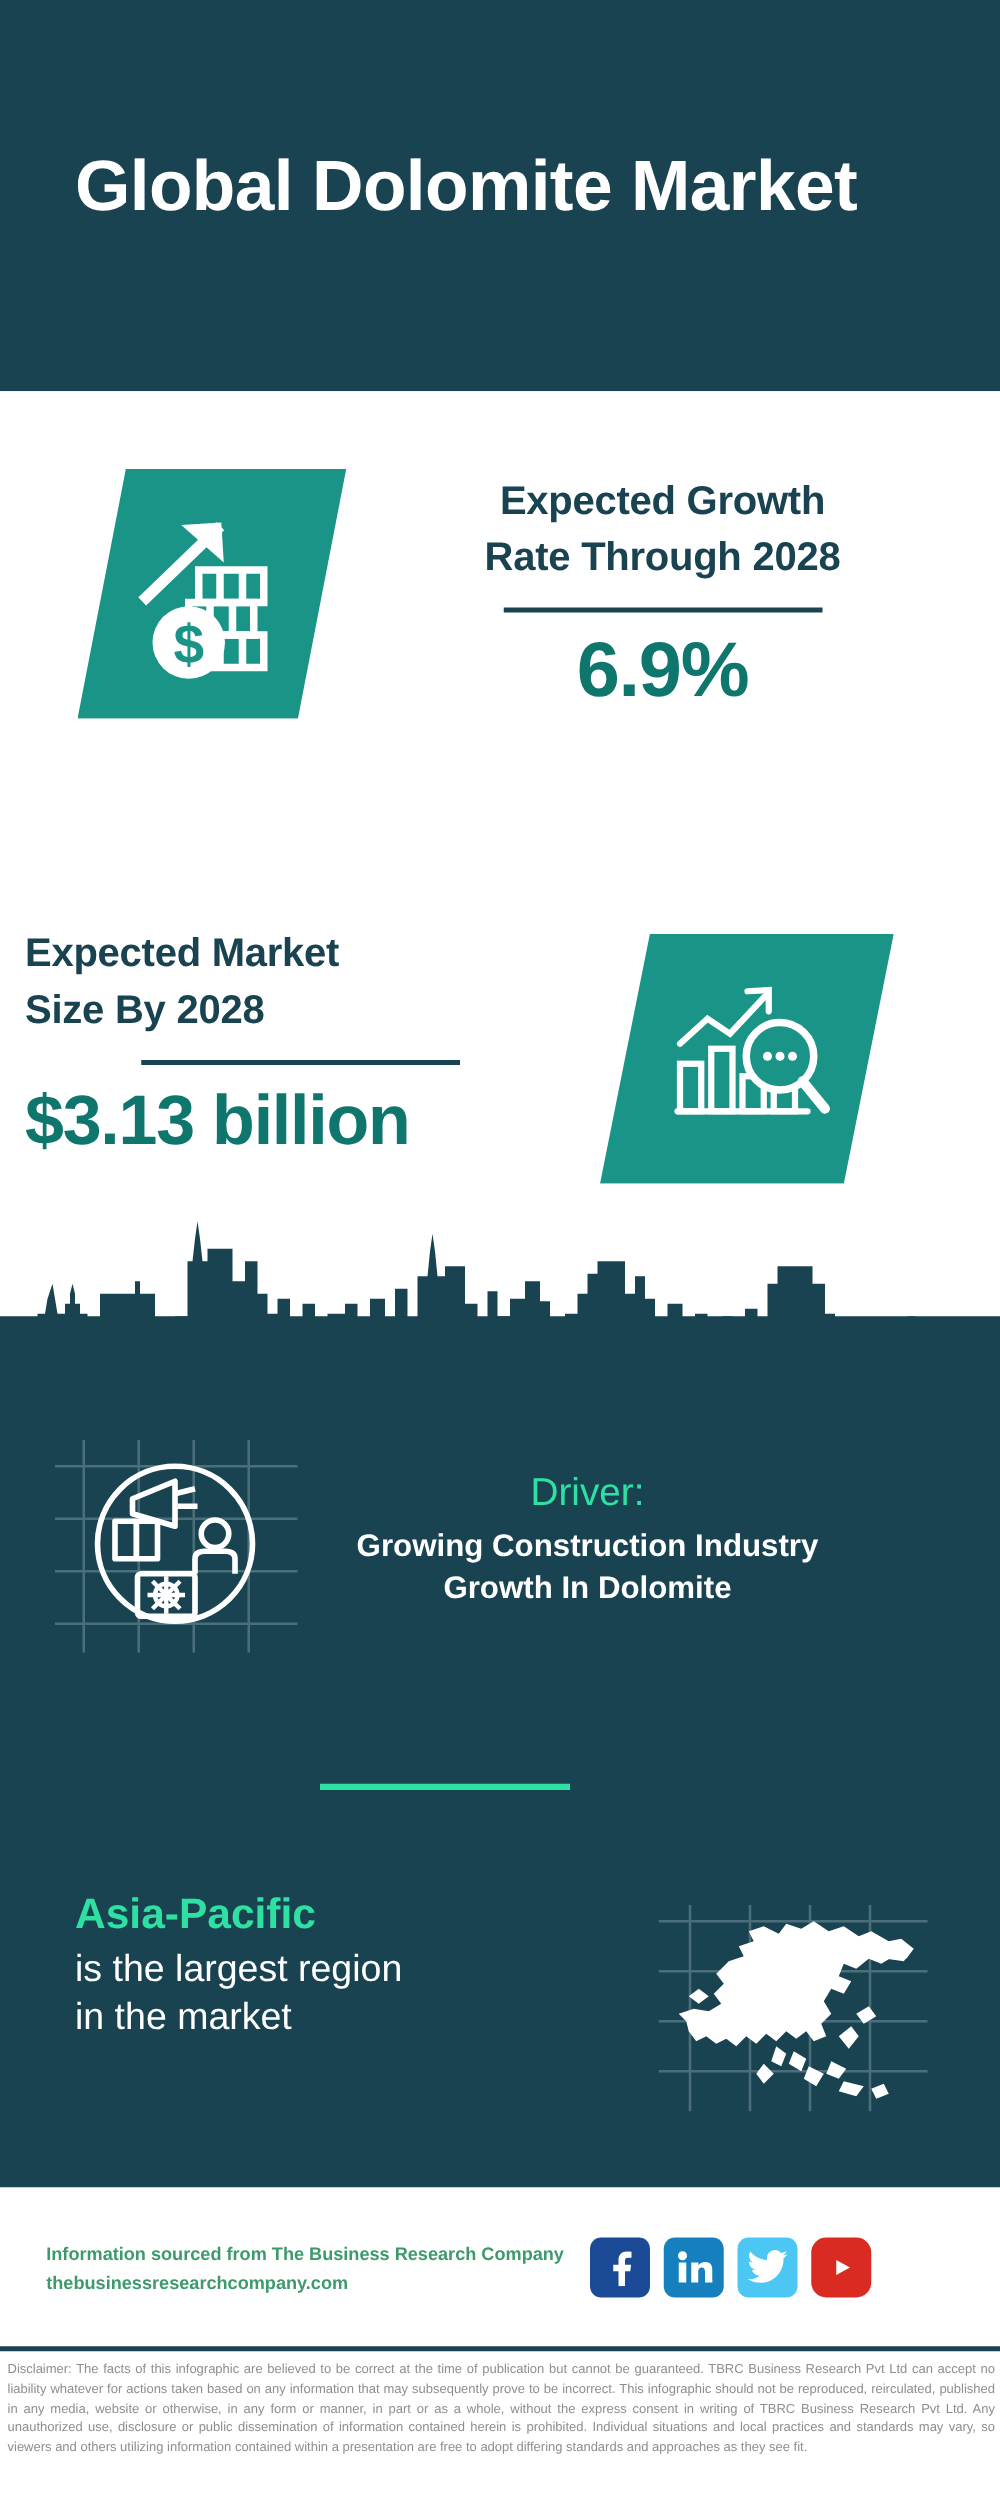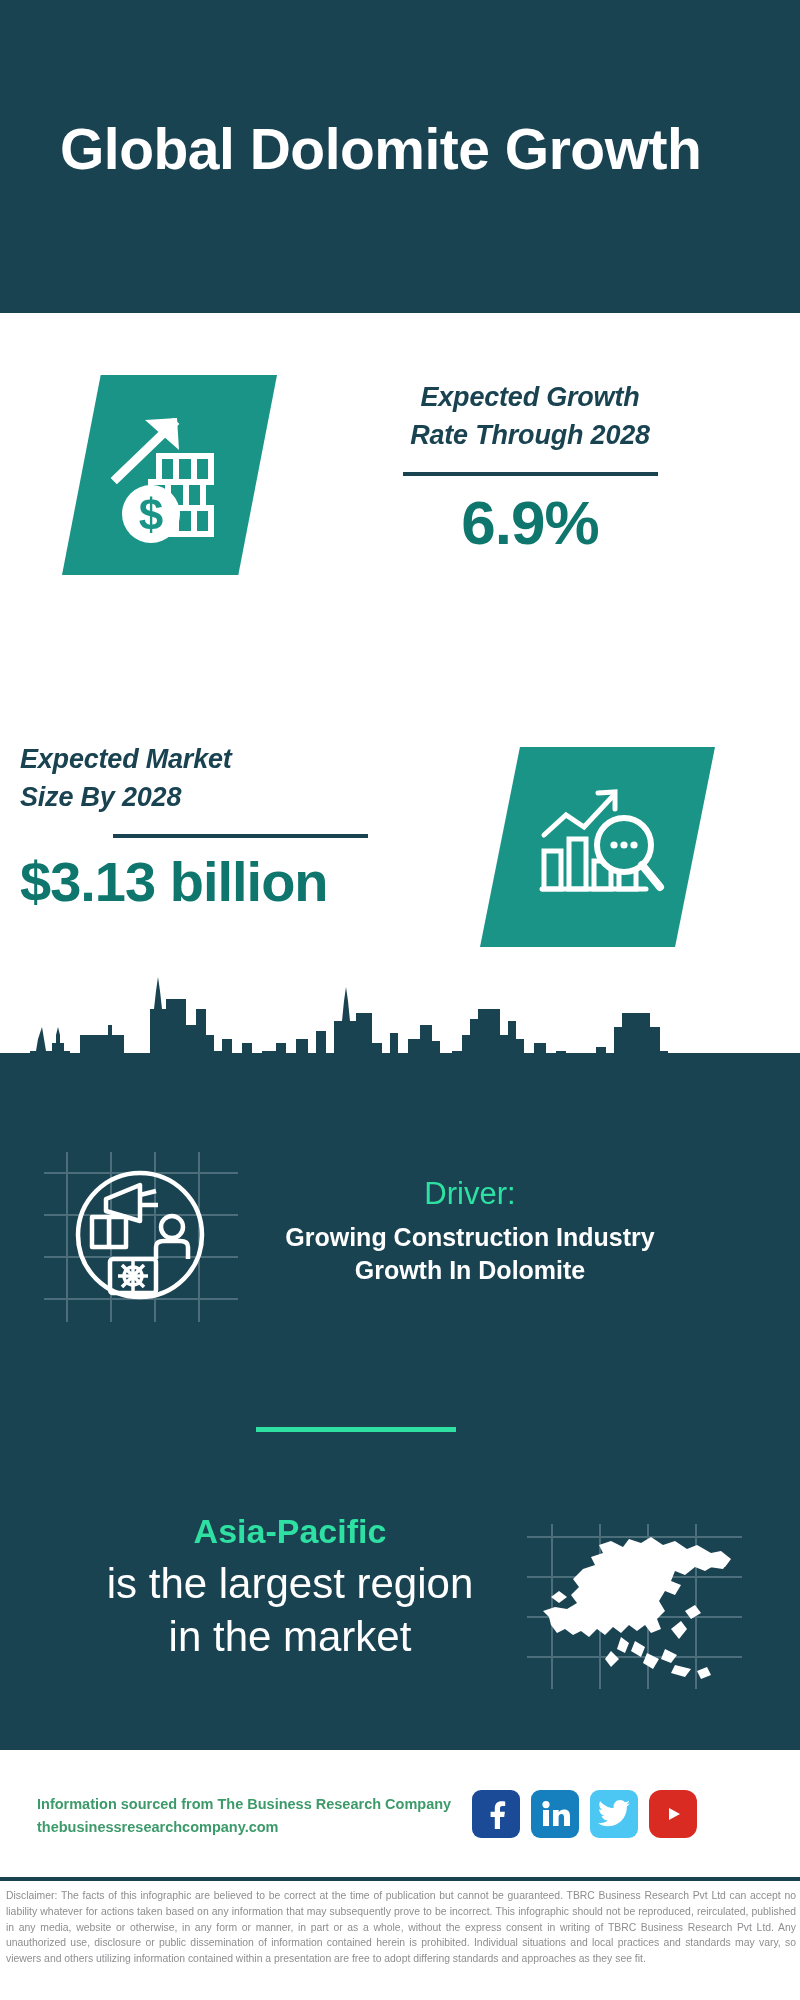--- a/index.html
+++ b/index.html
@@ -74,26 +74,25 @@
     width: 400px;
     text-align: center;
   }
   .stat-b {
     position: absolute;
     left: 20px; top: 740px;
     width: 440px;
     text-align: left;
   }
   .stat-label {
-    font-size: 27px;
+    font-size: 32px;
     font-weight: bold;
     color: #1a4352;
     line-height: 1.42;
     letter-spacing: -0.2px;
-    font-style: italic;
   }
   .stat-rule {
     width: 255px;
     height: 4px;
     background: #1a4352;
     margin: 17px auto 13px auto;
   }
   .stat-value {
     font-size: 62px;
     font-weight: bold;
@@ -156,31 +155,30 @@
     left: 256px; top: 1427px;
     width: 200px; height: 5px;
     background: #2fe0a3;
   }
 
   
   .region-text {
     position: absolute;
     left: 60px; top: 1510px;
     width: 460px;
-    text-align: center;
   }
   .region-heading {
     font-size: 34px;
     font-weight: bold;
     color: #2fe0a3;
     line-height: 1.25;
     margin-bottom: 4px;
   }
   .region-body {
-    font-size: 42px;
+    font-size: 30px;
     font-weight: normal;
     color: #ffffff;
     line-height: 1.28;
   }
   .map-wrap {
     position: absolute;
     left: 525px; top: 1525px;
     width: 230px; height: 170px;
   }
 
@@ -232,21 +230,21 @@
     line-height: 1.52;
     text-align: justify;
   }
 </style>
 </head>
 <body>
 
 <div class="page">
 
   <div class="header">
-    <div class="header-title">Global Dolomite Growth</div>
+    <div class="header-title">Global Dolomite Market</div>
   </div>
 
   <div class="white-band"></div>
 
   <div class="para-tile para-left">
     <div class="tile-icon">
       <svg width="150" height="150" viewBox="0 0 150 150">
         <g fill="none" stroke="#ffffff" stroke-width="9" stroke-linecap="square">
           <line x1="22" y1="78" x2="78" y2="24"></line>
         </g>

